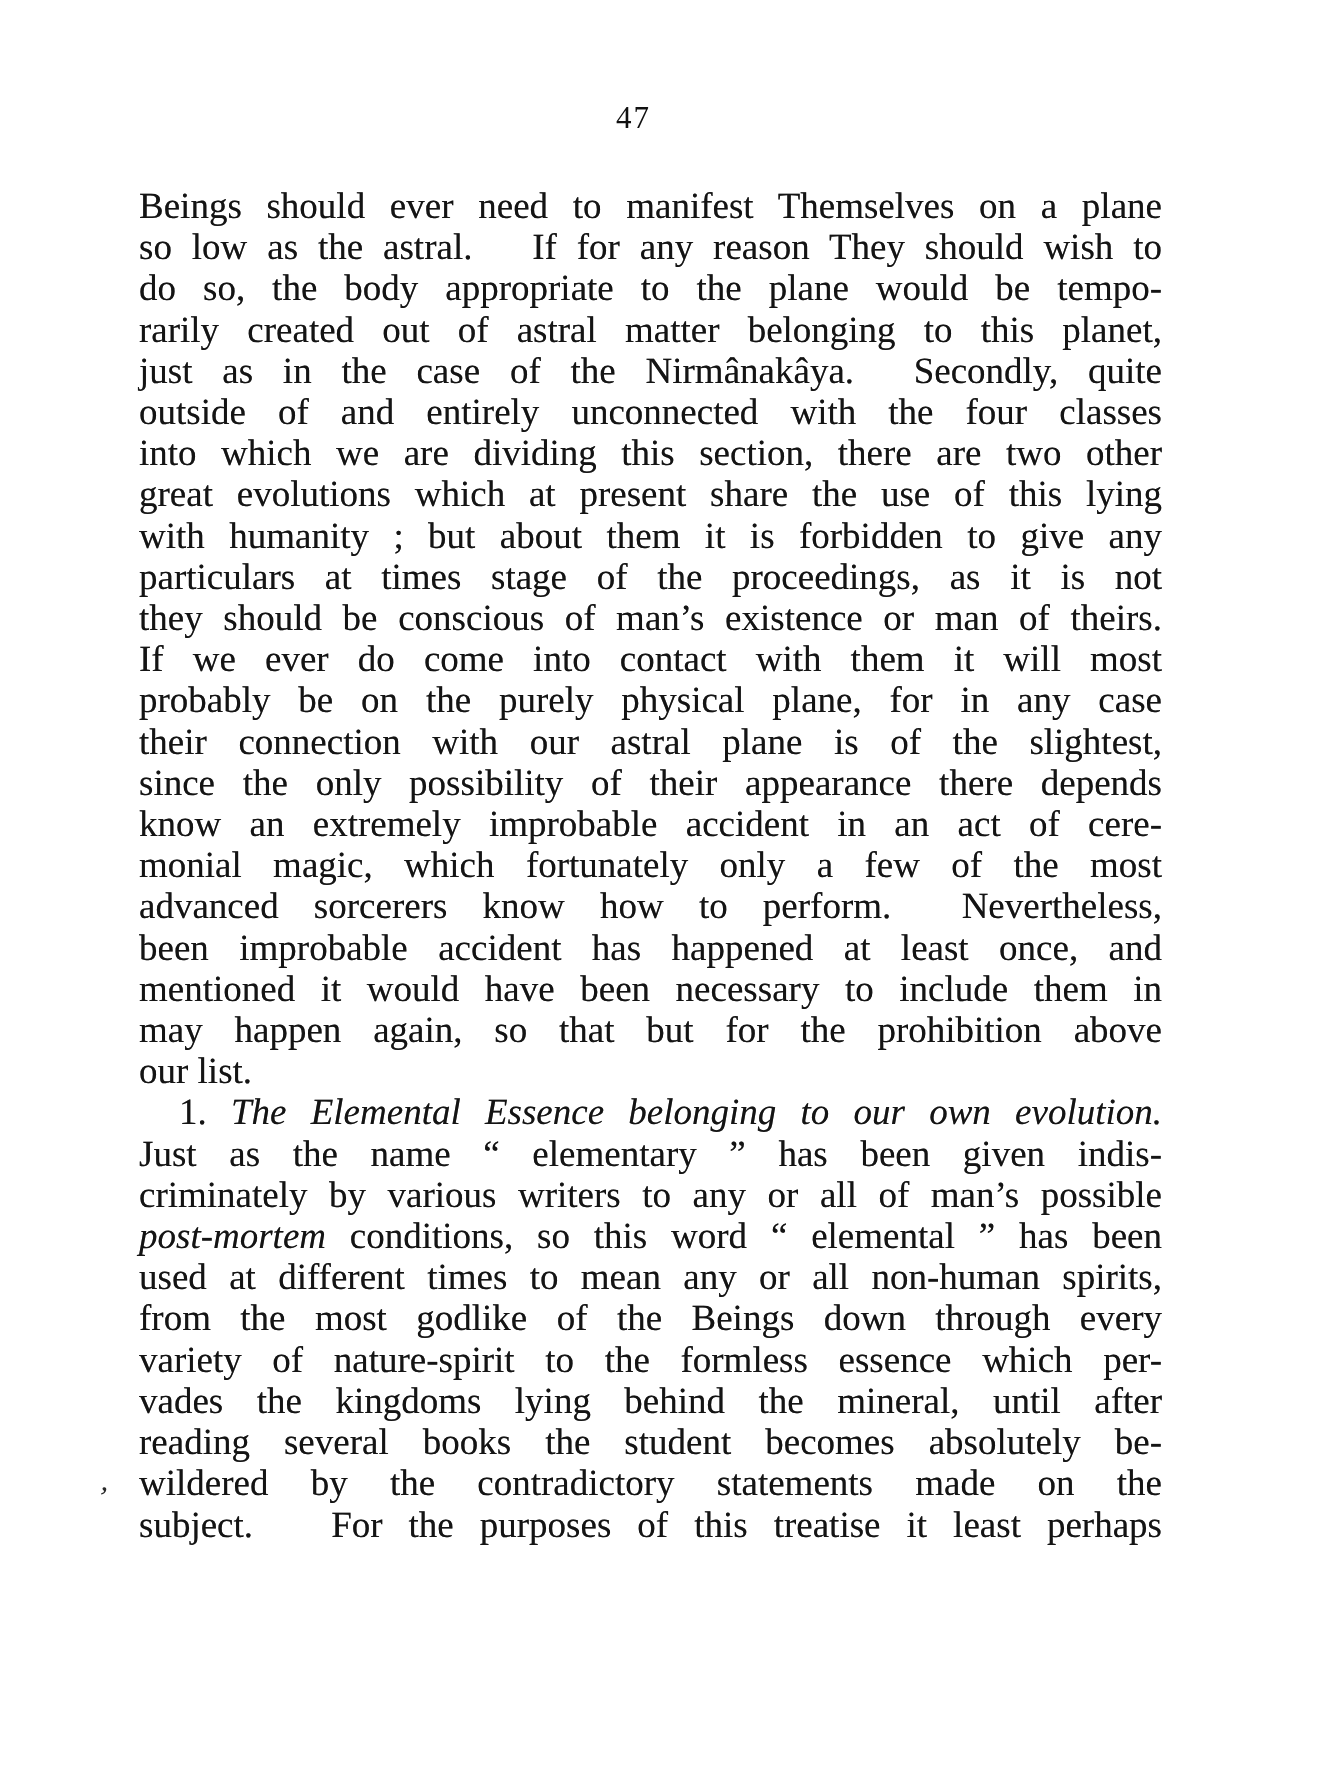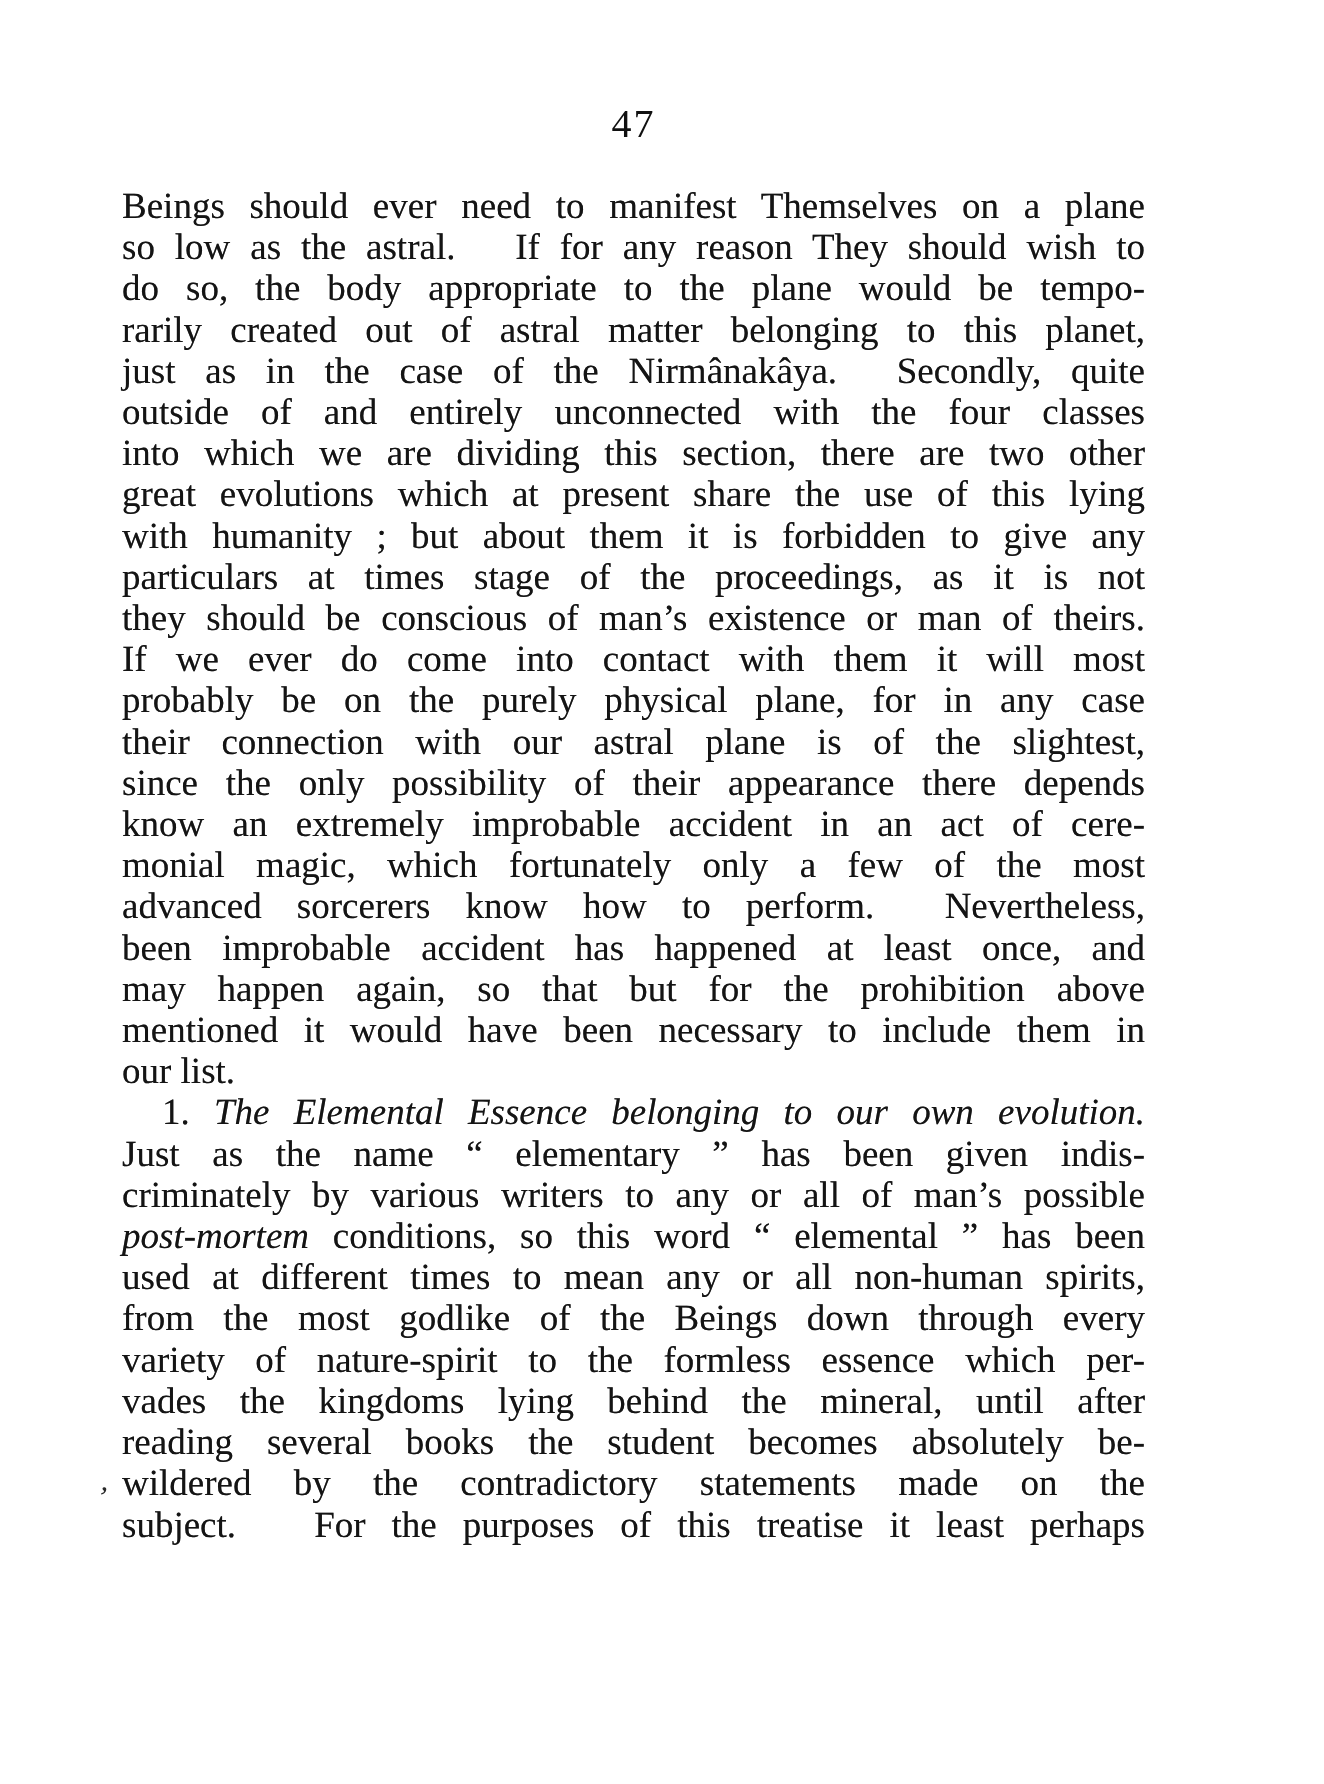--- a/index.html
+++ b/index.html
@@ -19,28 +19,28 @@
     position: absolute;
     inset: 0;
     background: #ffffff;
   }
   .page-number {
     position: absolute;
     top: 100px;
     left: 122px;
     width: 1023px;
     text-align: center;
-    font-size: 40px;
+    font-size: 31px;
     letter-spacing: 2px;
     color: #101010;
   }
   .text-block {
     position: absolute;
     top: 186px;
-    left: 122px;
+    left: 139px;
     width: 1023px;
     font-size: 37px;
     line-height: 41.2px;
     text-rendering: geometricPrecision;
   }
   .line {
     white-space: pre-wrap;
     text-align: justify;
     text-align-last: justify;
     text-justify: inter-word;
@@ -87,22 +87,22 @@
       <div class="line"><span>particulars at times stage of the proceedings, as it is not</span></div>
       <div class="line"><span>they should be conscious of man’s existence or man of theirs.</span></div>
       <div class="line"><span>If we ever do come into contact with them it will most</span></div>
       <div class="line"><span>probably be on the purely physical plane, for in any case</span></div>
       <div class="line"><span>their connection with our astral plane is of the slightest,</span></div>
       <div class="line"><span>since the only possibility of their appearance there depends</span></div>
       <div class="line"><span>know an extremely improbable accident in an act of cere-</span></div>
       <div class="line"><span>monial magic, which fortunately only a few of the most</span></div>
       <div class="line"><span>advanced sorcerers know how to perform.  Nevertheless,</span></div>
       <div class="line"><span>been improbable accident has happened at least once, and</span></div>
+      <div class="line"><span>mentioned it would have been necessary to include them in</span></div>
       <div class="line"><span>may happen again, so that but for the prohibition above</span></div>
-      <div class="line"><span>mentioned it would have been necessary to include them in</span></div>
       <div class="line last-left"><span>our list.</span></div>
       <div class="line indented"><span>1. </span><em>The Elemental Essence belonging to our own evolution.</em></div>
       <div class="line"><span>Just as the name “ elementary ” has been given indis-</span></div>
       <div class="line"><span>criminately by various writers to any or all of man’s possible</span></div>
       <div class="line"><em>post-mortem</em><span> conditions, so this word “ elemental ” has been</span></div>
       <div class="line"><span>used at different times to mean any or all non-human spirits,</span></div>
       <div class="line"><span>from the most godlike of the Beings down through every</span></div>
       <div class="line"><span>variety of nature-spirit to the formless essence which per-</span></div>
       <div class="line"><span>vades the kingdoms lying behind the mineral, until after</span></div>
       <div class="line"><span>reading several books the student becomes absolutely be-</span></div>

